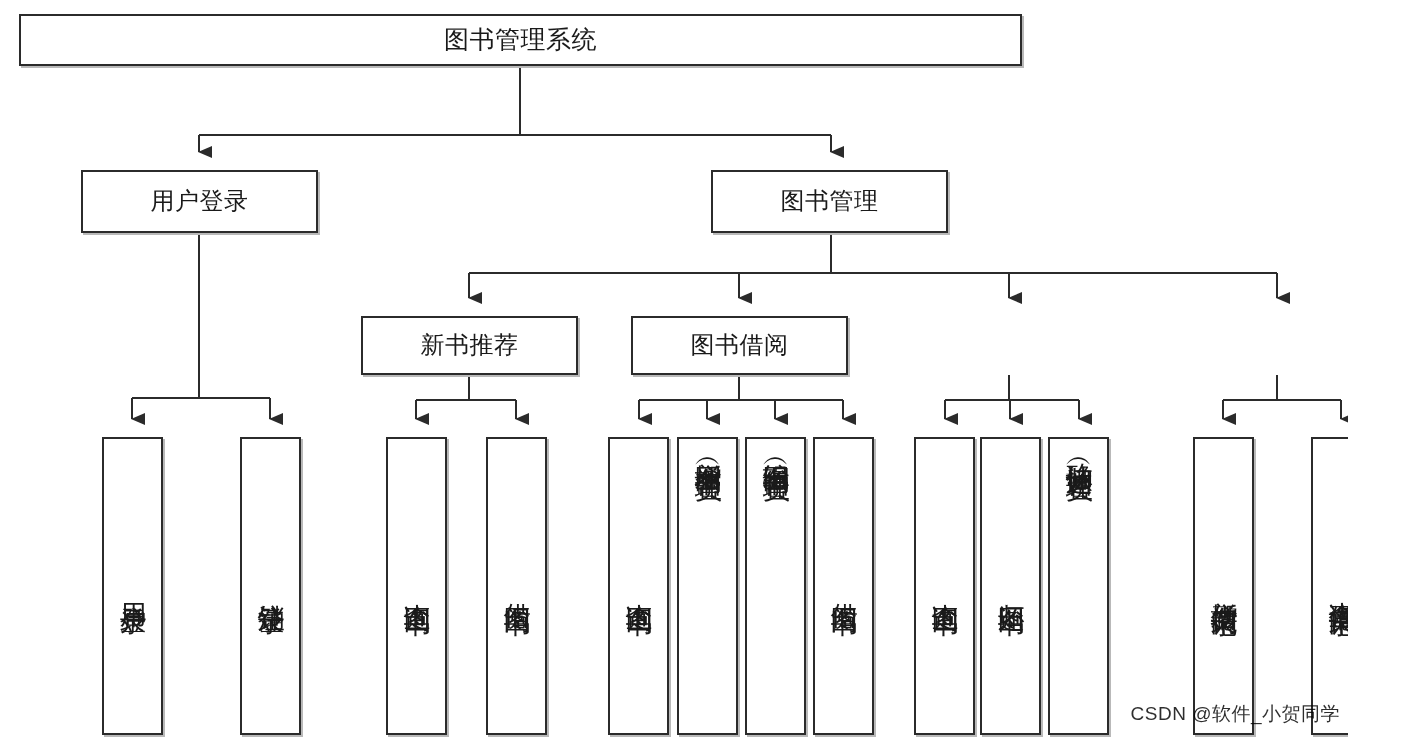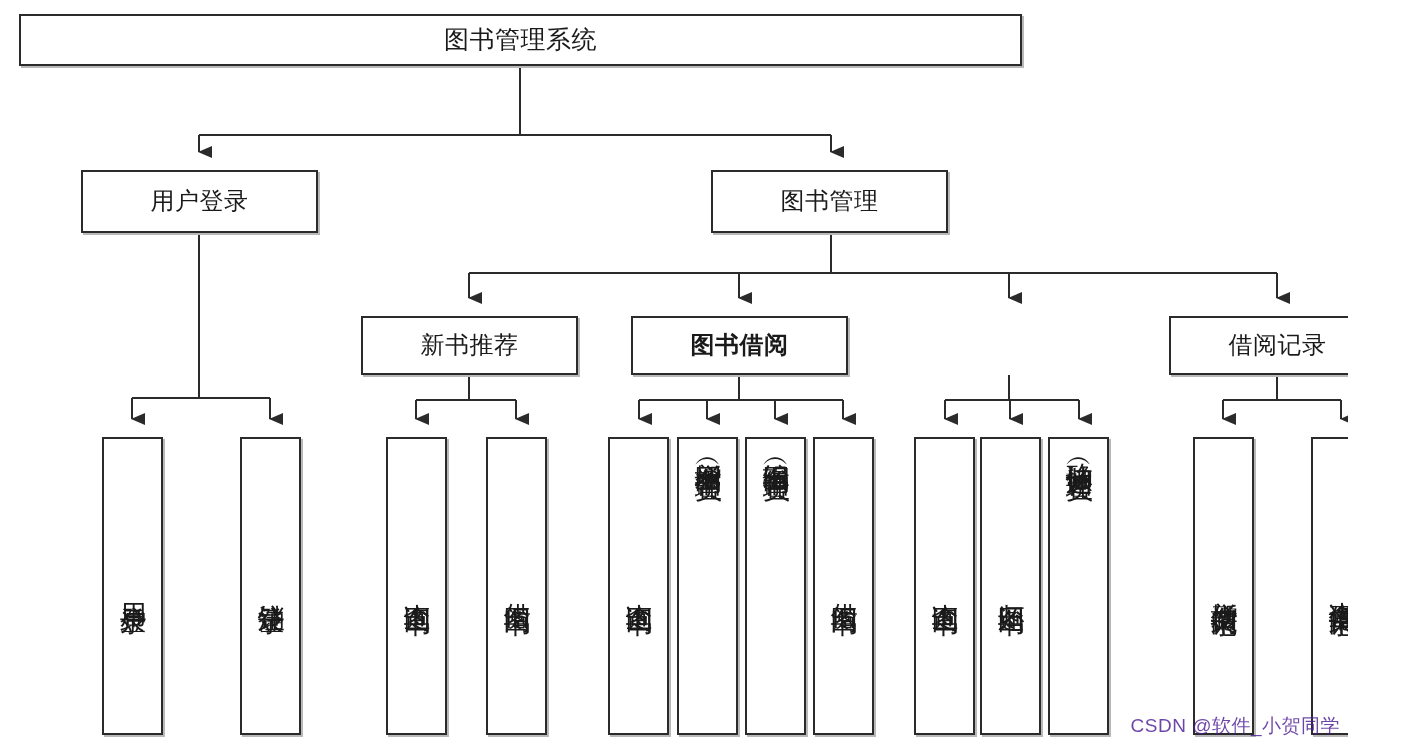--- a/index.html
+++ b/index.html
@@ -60,23 +60,23 @@
     letter-spacing: 2px;
     white-space: nowrap;
   }
   .leaf.tall-center {
     align-items: center;
     padding-top: 0;
   }
   #watermark {
     position: absolute;
     right: 8px;
-    bottom: 8px;
+    bottom: 20px;
     font-size: 19px;
-    color: #4c1d95;
+    color: #000000;
     opacity: 0.82;
     letter-spacing: 0.5px;
     white-space: nowrap;
     pointer-events: none;
   }
 </style>
 </head>
 <body>
 
 <div id="canvas">
@@ -138,25 +138,22 @@
   <div class="node shadowed lvl-mid" style="left:81px; top:170px; width:237px; height:63px;">
     <span class="label">用户登录</span>
   </div>
   <div class="node shadowed lvl-mid" style="left:361px; top:316px; width:217px; height:59px;">
     <span class="label">新书推荐</span>
   </div>
 
   <div class="node shadowed lvl-mid" style="left:711px; top:170px; width:237px; height:63px;">
     <span class="label">图书管理</span>
   </div>
-  <div class="node shadowed lvl-mid" style="left:631px; top:316px; width:217px; height:59px;font-weight:bold;">
+  <div class="node shadowed lvl-mid" style="left:631px; top:316px; width:217px; height:59px;">
     <span class="label">图书借阅</span>
-  </div>
-  <div class="node shadowed lvl-mid" style="left:1169px; top:316px; width:217px; height:59px;">
-    <span class="label">借阅记录</span>
   </div>
 
   <div class="node shadowed leaf tall-center" style="left:102px; top:437px; width:61px; height:298px;">
     <span class="label">用户登录</span>
   </div>
   <div class="node shadowed leaf tall-center" style="left:240px; top:437px; width:61px; height:298px;">
     <span class="label">注销登录</span>
   </div>
 
   <div class="node shadowed leaf tall-center" style="left:386px; top:437px; width:61px; height:298px;">

